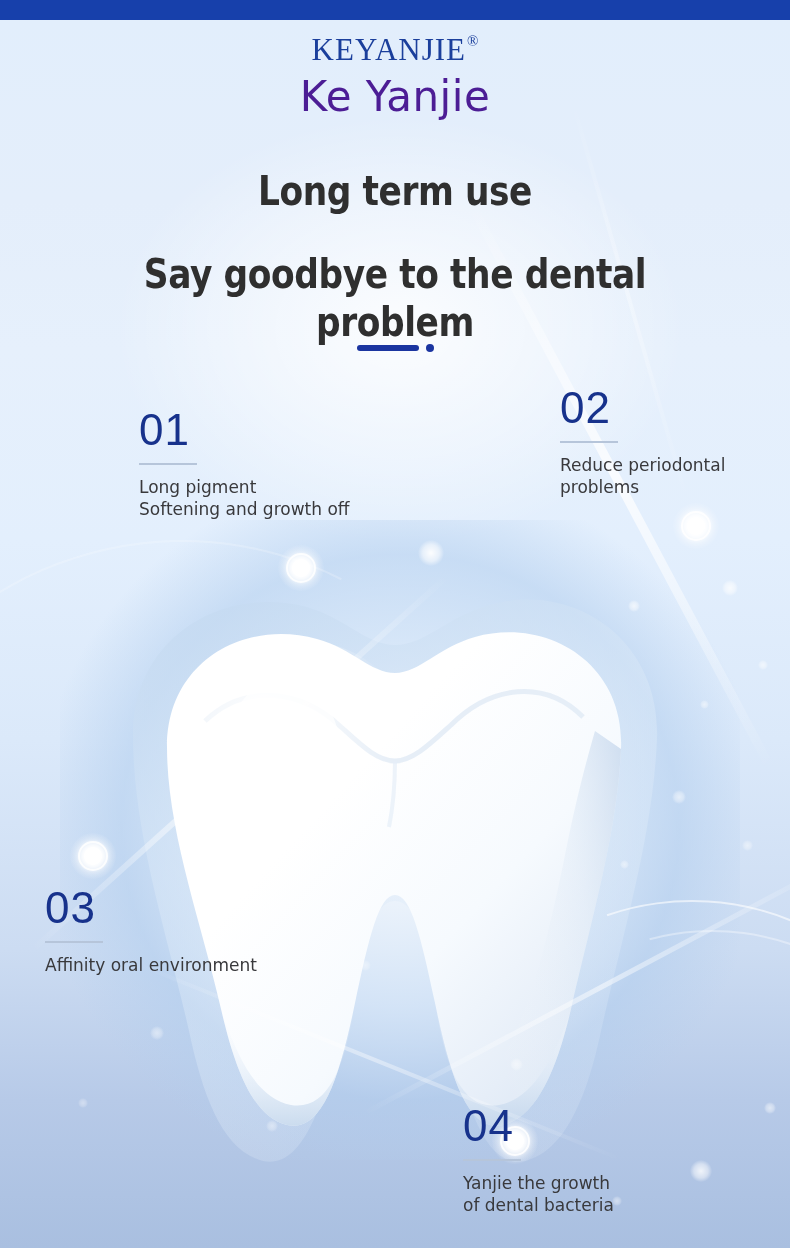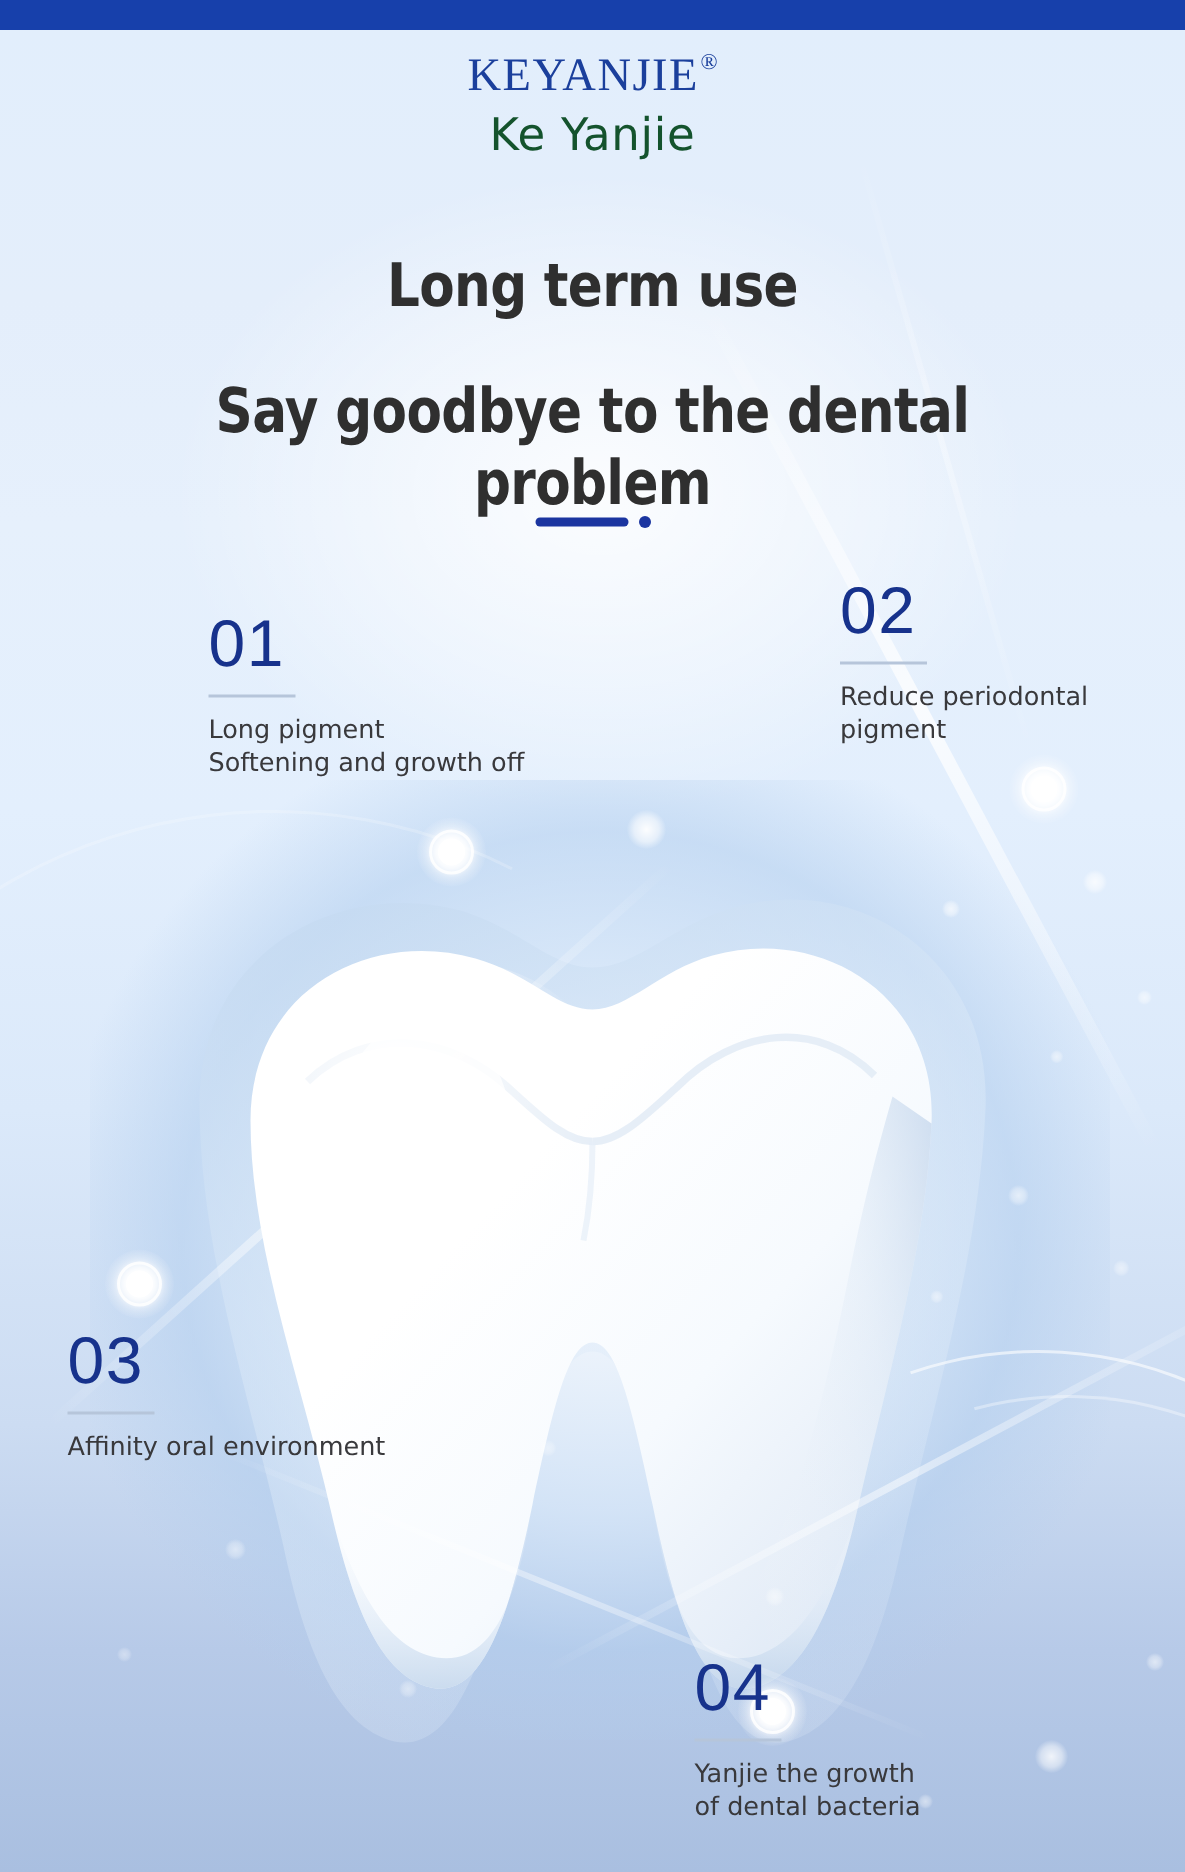--- a/index.html
+++ b/index.html
@@ -165,22 +165,22 @@
   .brand-en .reg {
     font-size: 15px;
     vertical-align: super;
     position: relative;
     top: -3px;
     left: 1px;
   }
   .brand-cn {
     margin-top: 9px;
     font-family: "DejaVu Sans", sans-serif;
-    font-size: 30px;
-    color: #14532d;
+    font-size: 42px;
+    color: #4c1d95;
     letter-spacing: 0.5px;
     line-height: 1.1;
   }
 
   
   .headline-1 {
     position: absolute;
     left: 0; top: 168px;
     width: 790px;
     text-align: center;
@@ -421,21 +421,21 @@
       <div>Long pigment</div>
       <div>Softening and growth off</div>
     </div>
   </div>
 
   <div class="feature feature-02">
     <div class="num">02</div>
     <div class="rule"></div>
     <div class="desc">
       <div>Reduce periodontal</div>
-      <div>pigment</div>
+      <div>problems</div>
     </div>
   </div>
 
   <div class="feature feature-03">
     <div class="num">03</div>
     <div class="rule"></div>
     <div class="desc">
       <div>Affinity oral environment</div>
     </div>
   </div>

